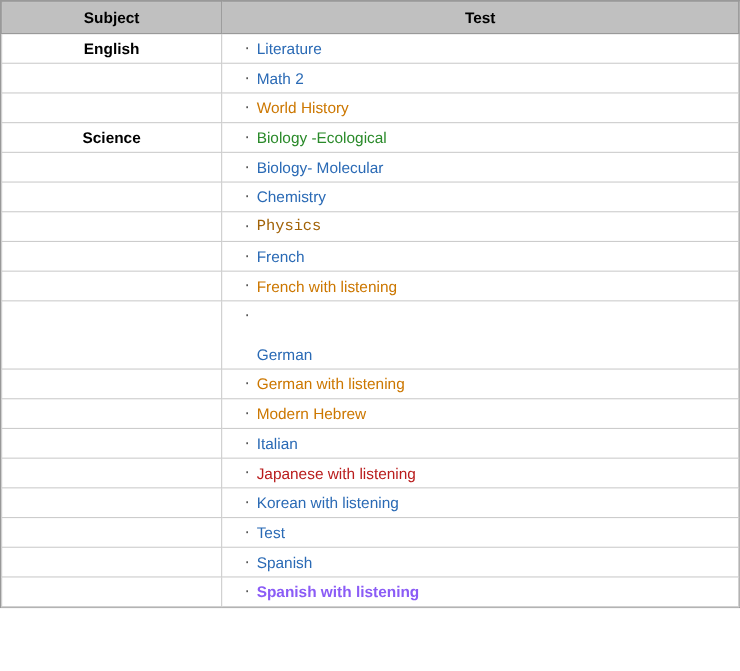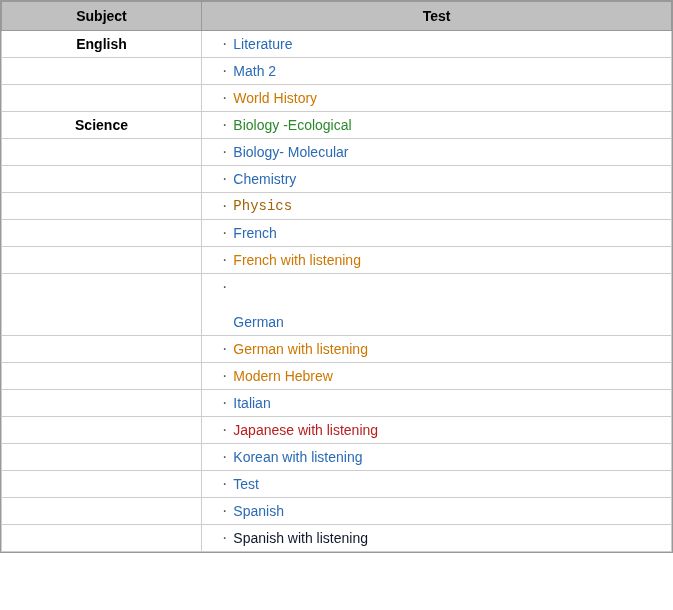--- a/index.html
+++ b/index.html
@@ -217,19 +217,19 @@
               <span class="bullet">·</span>
               <span style="color: rgb(42, 106, 181);">Spanish</span>
             </div>
           </td>
         </tr>
         <tr>
           <td class="subject-cell"></td>
           <td class="test-cell">
             <div class="test-entry">
               <span class="bullet">·</span>
-              <span style="color: #0f172a;">Spanish with listening</span>
+              <span style="color: #8b5cf6; font-weight: bold;">Spanish with listening</span>
             </div>
           </td>
         </tr>
       </tbody>
   </table>
 </div>
 
 </body></html>

